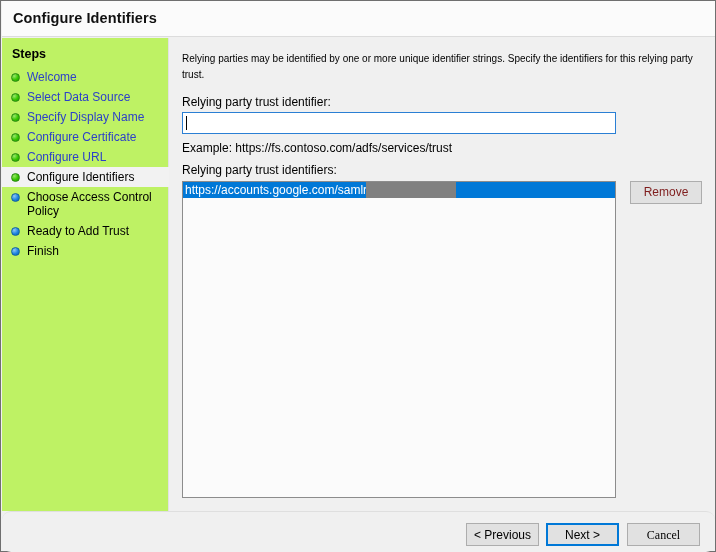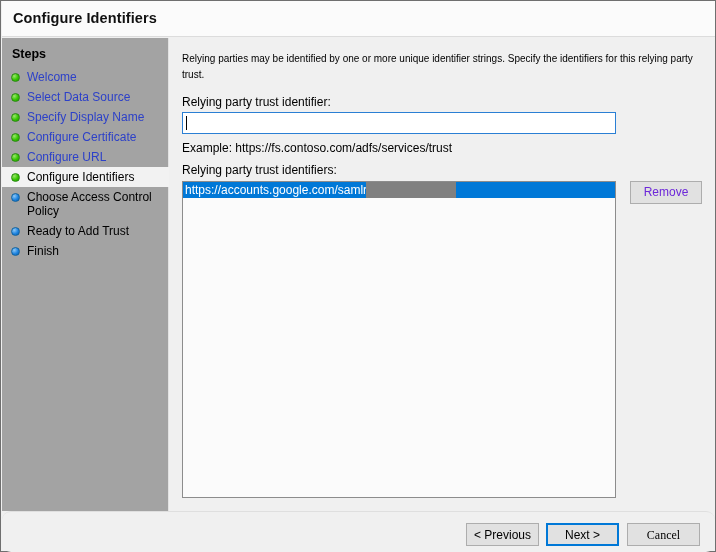--- a/index.html
+++ b/index.html
@@ -54,21 +54,21 @@
     top: 37px;
     width: 713px;
     height: 473px;
   }
   .steps-pane {
     position: absolute;
     left: 0;
     top: 0;
     width: 167px;
     height: 473px;
-    background: #a3a3a3;
+    background: #bef264;
     border-right: 1px solid #e2e2e2;
     box-sizing: border-box;
   }
   .content-pane {
     position: absolute;
     left: 168px;
     top: 0;
     width: 545px;
     height: 473px;
     background: #f0f0f0;
@@ -212,21 +212,21 @@
 
   
   .btn {
     position: absolute;
     box-sizing: border-box;
     font-family: "Liberation Sans", sans-serif;
     font-size: 12px;
     text-align: center;
     background: #e1e1e1;
     border: 1px solid #adadad;
-    color: #6d28d9;
+    color: #7f1d1d;
     padding: 0;
     line-height: 21px;
   }
   .btn-add {
     left: 460px;
     top: 74px;
     width: 72px;
     height: 23px;
     color: #9a9a9a;
     background: #e4e4e4;

